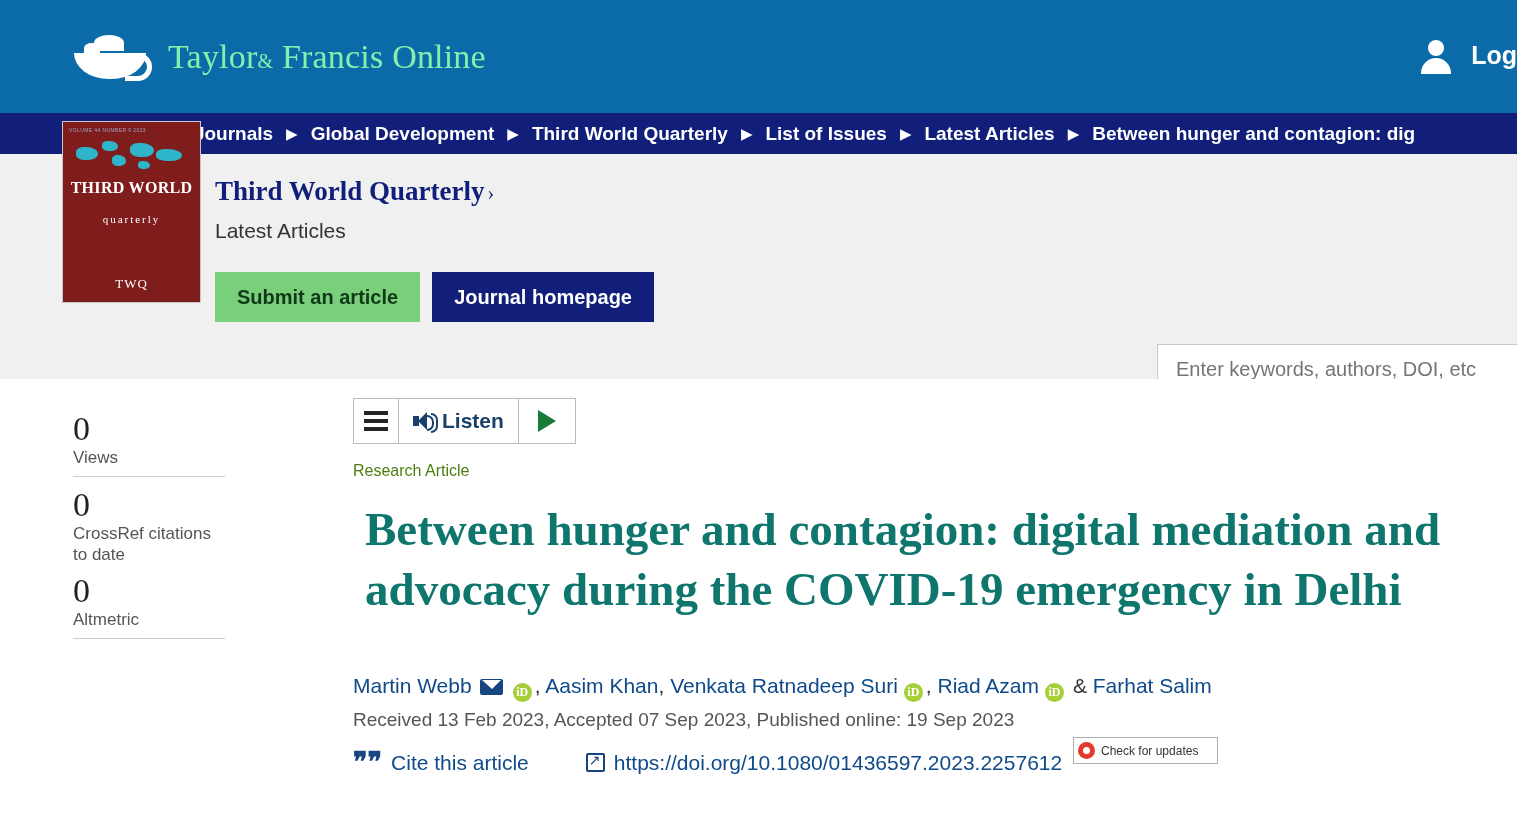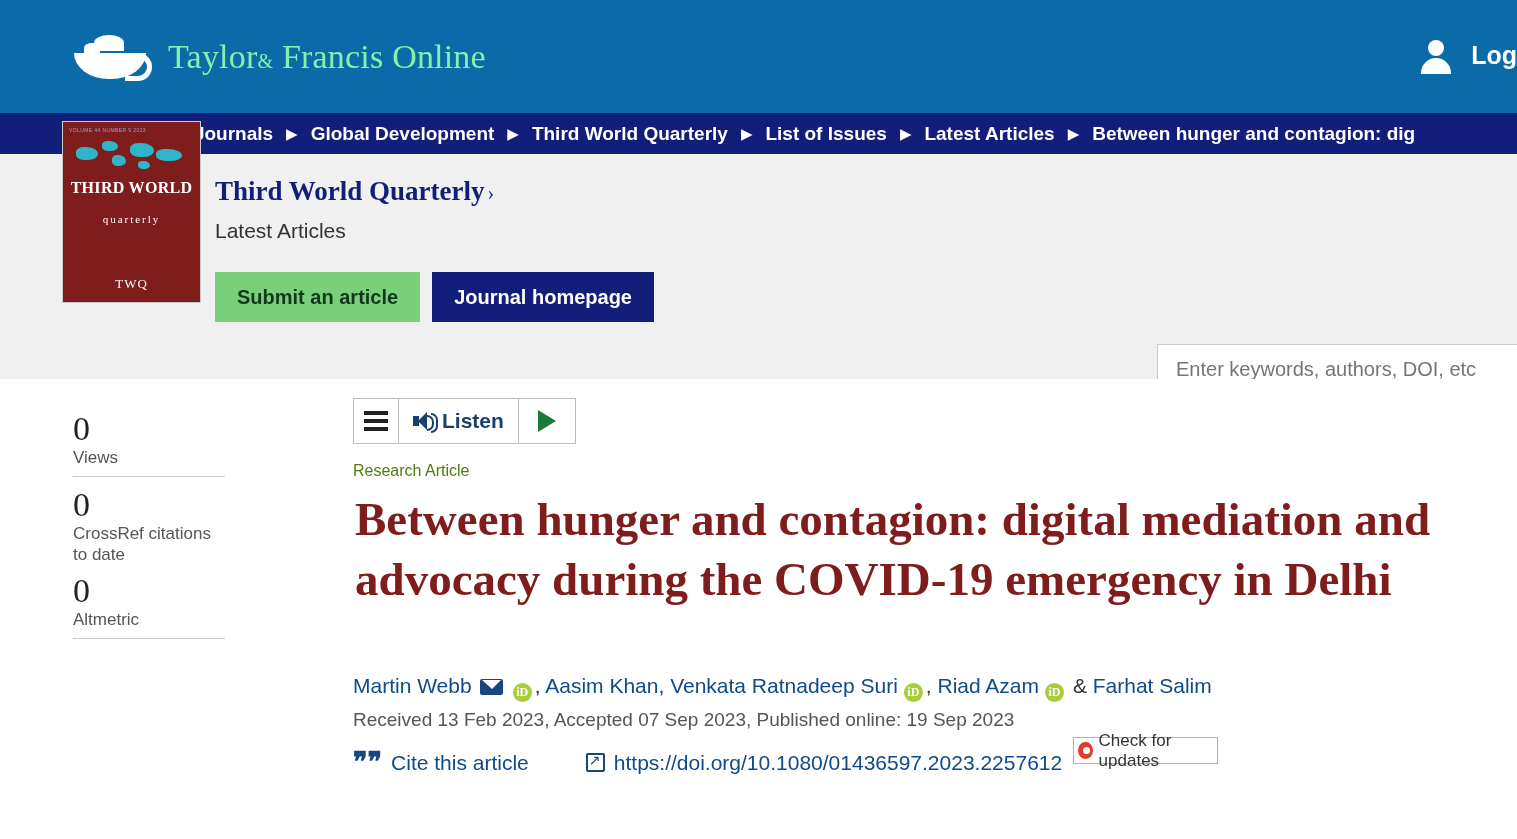--- a/index.html
+++ b/index.html
@@ -422,23 +422,23 @@
     color: #4d7c0f;
   }
   .article-title {
     position: absolute;
     left: 353px;
     top: 108px;
     width: 1120px;
     font-family: "Liberation Serif", serif;
     font-size: 47px;
     font-weight: bold;
-    color: #7f1d1d;
+    color: #0f766e;
     line-height: 1.28;
-    margin: 2px;
+    margin: 12px;
   }
   .authors {
     position: absolute;
     left: 353px;
     top: 292px;
     width: 1130px;
     font-size: 21px;
     color: #0f4a8a;
     line-height: 1.4;
   }
@@ -570,21 +570,21 @@
     content: "";
     position: absolute;
     left: 5px;
     top: 5px;
     width: 7px;
     height: 7px;
     border-radius: 50%;
     background: #ffffff;
   }
   .crossmark-text {
-    font-size: 17px;
+    font-size: 12px;
     color: #333333;
   }
 </style>
 </head>
 <body>
 
 <div class="top-header">
   <div class="brand">
     <div class="brand-logo">
       <div class="cup-steam2"></div>

